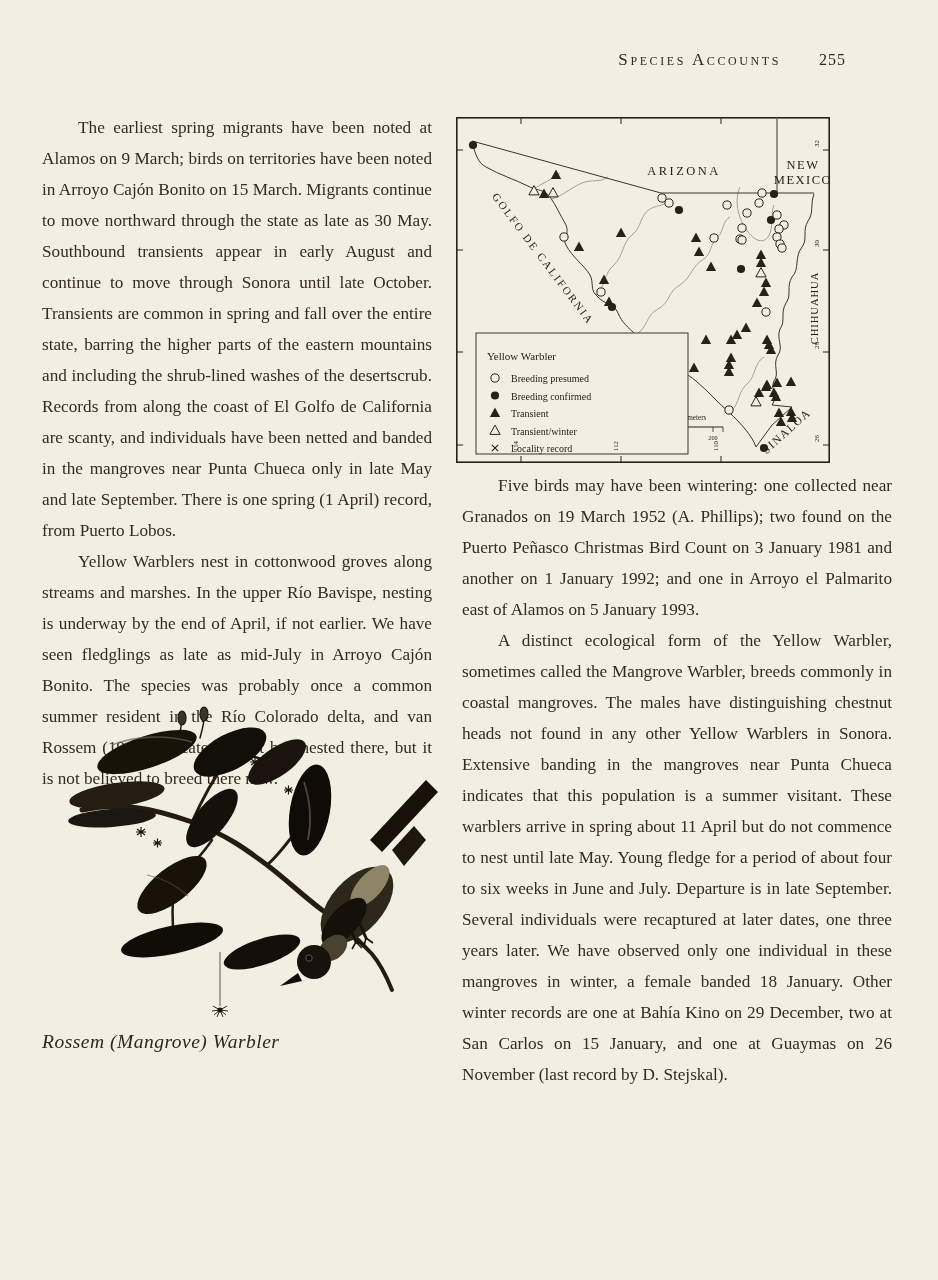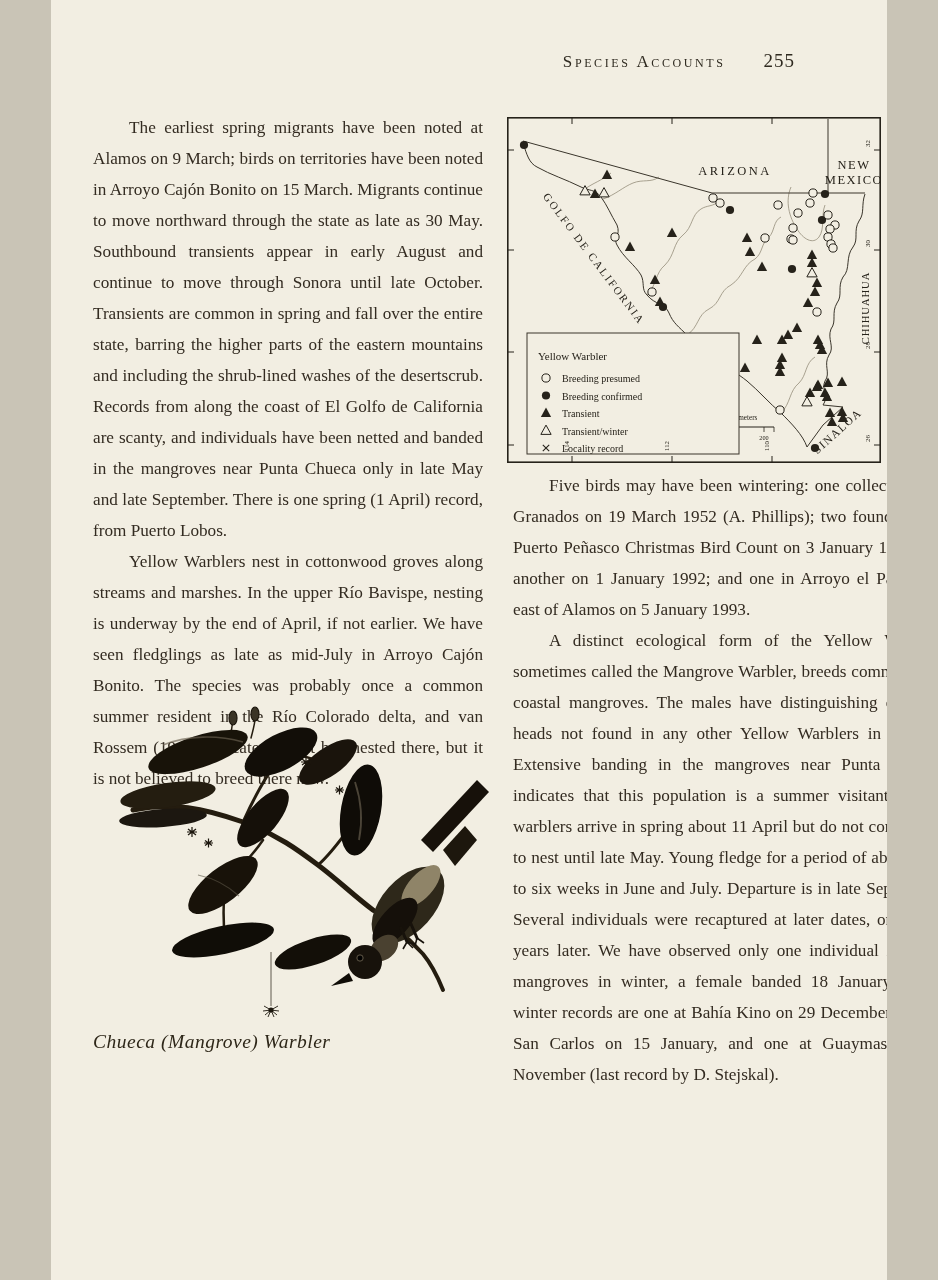--- a/index.html
+++ b/index.html
@@ -1,26 +1,26 @@
 <!DOCTYPE html>
 <html><head>
 <meta charset="utf-8">
 <style>
   html,body{margin:0;padding:0;background:#c9c4b6;}
   .page{
-    position:relative;width:836px;height:1280px;margin:0 auto;
+    position:relative;width:938px;height:1280px;margin:0 auto;
     background:#f2eee2;overflow:hidden;
     font-family:"Liberation Serif",serif;color:#332b21;
   }
   .runhead{
     position:absolute;top:50px;right:92px;display:flex;align-items:baseline;gap:38px;
     color:#2f2a20;
   }
   .runhead .sc{font-variant:small-caps;font-size:17px;letter-spacing:2.6px;}
-  .runhead .pagenum{font-size:19px;letter-spacing:1px;}
+  .runhead .pagenum{font-size:16px;letter-spacing:1px;}
   .col{position:absolute;text-align:justify;font-size:17.2px;line-height:31px;}
   .col p{margin:0;text-indent:2.1em;}
   .col-left{left:42px;top:112px;width:390px;}
   .col-right{left:462px;top:470px;width:430px;}
   .mapbox{position:absolute;left:456px;top:117px;width:374px;height:346px;}
   .mapbox svg{display:block;}
   .birdfig{position:absolute;left:52px;top:690px;width:392px;height:330px;}
   .caption{
     position:absolute;left:42px;top:1031px;width:360px;
     font-style:italic;font-size:19.5px;letter-spacing:.5px;color:#2e2719;
@@ -284,15 +284,15 @@
       <g>
         <line x1="168" y1="262" x2="168" y2="316" stroke="#3a342a" stroke-width="0.8"></line>
         <circle cx="168" cy="320" r="2.6" fill="#1c160d"></circle>
         <g stroke="#1c160d" stroke-width="0.9">
           <path d="M168,320 l-7,-4 M168,320 l-8,1 M168,320 l-6,5 M168,320 l7,-4 M168,320 l8,1 M168,320 l6,5 M168,320 l-3,7 M168,320 l3,7"></path>
         </g>
       </g>
     </svg>
   </div>
 
-  <div class="caption">Chueca (Mangrove) Warbler</div>
+  <div class="caption">Rossem (Mangrove) Warbler</div>
 
 </div>
 
 </body></html>

